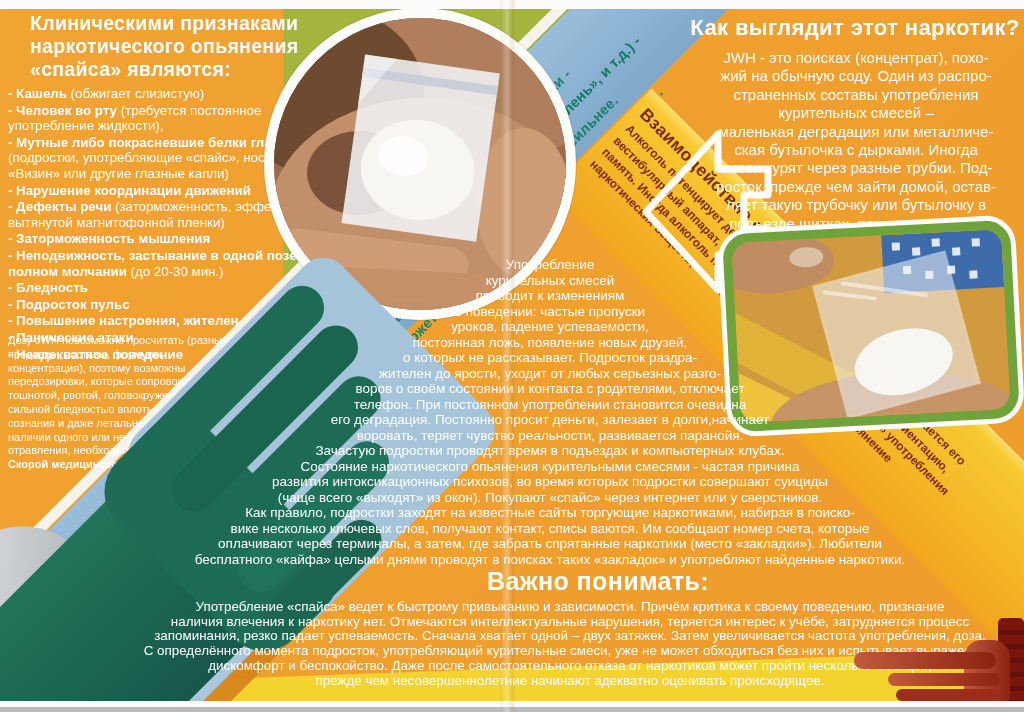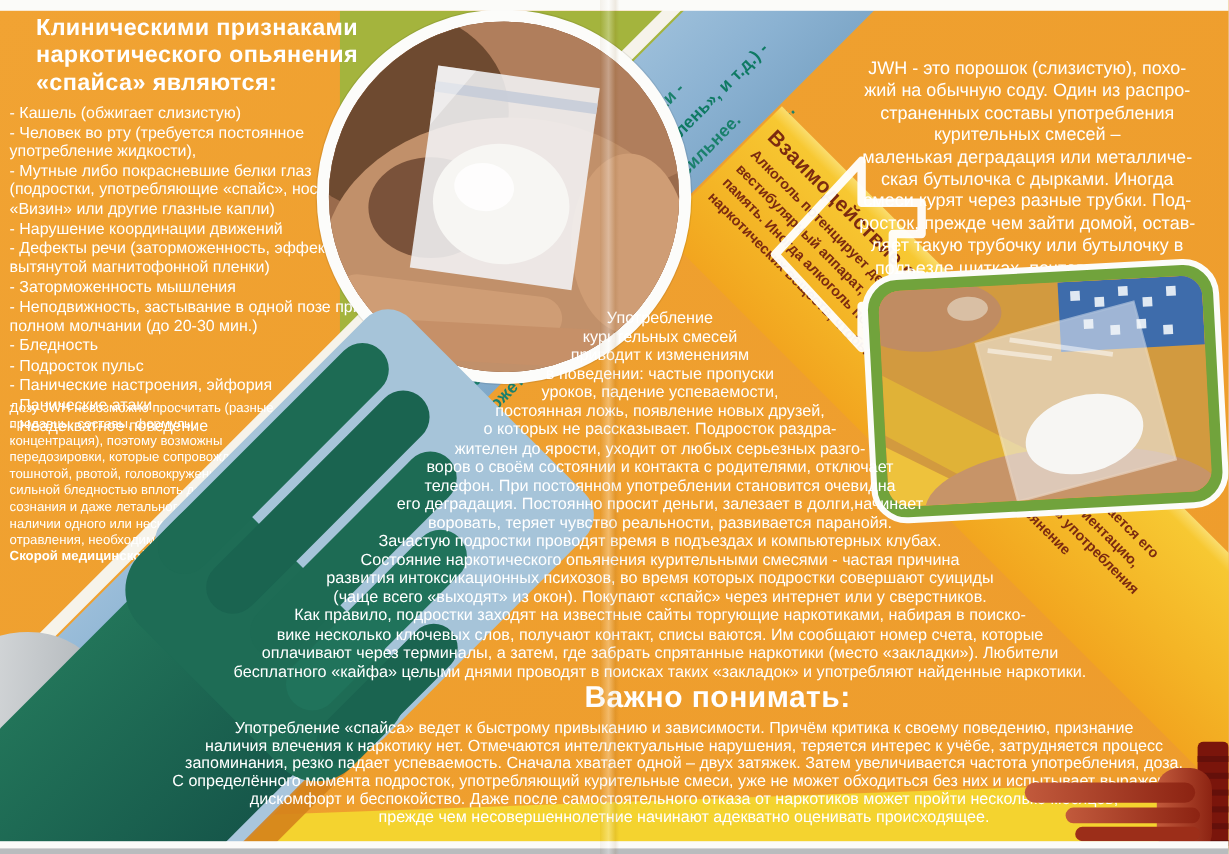--- a/index.html
+++ b/index.html
@@ -25,21 +25,21 @@
   
   #alcohol-stripe{left:489px;top:336px;width:760px;height:145px;transform:rotate(45deg);
          background:linear-gradient(180deg,#fadd6e 0,#f7c832 8%,#f4b526 60%,#f2a51f 100%);
          box-sizing:border-box;padding:12px 0 0 10px;}
   #alcohol-title{font-size:17.5px;font-weight:bold;color:#7c2b10;letter-spacing:.4px;margin-bottom:3px;}
   #alcohol-stripe .al{font-size:12px;line-height:16.5px;color:#7c2b10;font-weight:600;}
   
   #left-title{left:10px;top:12px;width:336px;font-size:19.5px;line-height:23px;font-weight:bold;color:#fff;letter-spacing:.3px;margin-left:20px;}
   #sign-list{left:8px;top:86px;width:324px;color:#fff;}
   #sign-list .li{font-size:13.3px;line-height:15.6px;margin-bottom:1px;}
-  #sign-list .li b{font-weight:normal;}
+  #sign-list .li b{font-weight:bold;}
   #footnote{left:8px;top:334px;width:228px;color:#fff;font-size:11px;line-height:13.8px;}
   
   #right-title{left:690px;top:15px;width:330px;text-align:center;font-size:22px;font-weight:bold;color:#fff;letter-spacing:.4px;}
   #right-body{left:694px;top:49px;width:324px;text-align:center;color:#fff;font-size:15px;line-height:18.4px;}
   
   #arrow-left{left:638px;top:115px;width:140px;height:195px;}
   
   #photo-circle{left:264px;top:8px;width:312px;height:312px;border-radius:50%;
       border:10px solid #fcfcfa;box-sizing:border-box;overflow:hidden;background:#9a6b4c;
       box-shadow:0 0 0 1px rgba(0,0,0,.08);}
@@ -89,30 +89,31 @@
   <div class="abs" id="sign-list">
       <div class="li"><b>- Кашель</b><span> (обжигает слизистую)</span></div>
       <div class="li"><b>- Человек во рту</b><span> (требуется постоянное употребление жидкости),</span></div>
       <div class="li"><b>- Мутные либо покрасневшие белки глаз</b><span> (подростки, употребляющие «спайс», носят с собой «Визин» или другие глазные капли)</span></div>
       <div class="li"><b>- Нарушение координации движений</b><span></span></div>
       <div class="li"><b>- Дефекты речи</b><span> (заторможенность, эффект вытянутой магнитофонной пленки)</span></div>
       <div class="li"><b>- Заторможенность мышления</b><span></span></div>
       <div class="li"><b>- Неподвижность, застывание в одной позе при полном молчании</b><span> (до 20-30 мин.)</span></div>
       <div class="li"><b>- Бледность</b><span></span></div>
       <div class="li"><b>- Подросток пульс</b><span></span></div>
-      <div class="li"><b>- Панические настроения, эйфория</b><span></span></div>
+      <div class="li"><b>- Повышение настроения, жителен</b><span></span></div>
       <div class="li"><b>- Панические атаки</b><span></span></div>
       <div class="li"><b>- Неадекватное поведение</b><span></span></div>
     </div>
   <div class="abs" id="footnote">
     <span>Дозу JWH невозможно просчитать (разные продавцы, составы, формулы, концентрация), поэтому возможны передозировки, которые сопровождаются тошнотой, рвотой, головокружением, сильной бледностью вплоть до потери сознания и даже летального исхода. При наличии одного или нескольких признаков отравления, необходимо вызвать бригаду </span><b>Скорой медицинской помощи.</b>
   </div>
 
+  <div class="abs" id="right-title">Как выглядит этот наркотик?</div>
   <div class="abs" id="right-body">
-      <div>JWH - это порошок (слизистую), похо-</div>
+      <div>JWH - это поисках (концентрат), похо-</div>
       <div>жий на обычную соду. Один из распро-</div>
       <div>страненных составы употребления</div>
       <div>курительных смесей –</div>
       <div>маленькая деградация или металличе-</div>
       <div>ская бутылочка с дырками. Иногда</div>
       <div>смеси курят через разные трубки. Под-</div>
       <div>росток, прежде чем зайти домой, остав-</div>
       <div>ляет такую трубочку  или бутылочку в</div>
       <div>подъезде,щитках, почтовых ящиках.</div>
     </div>

